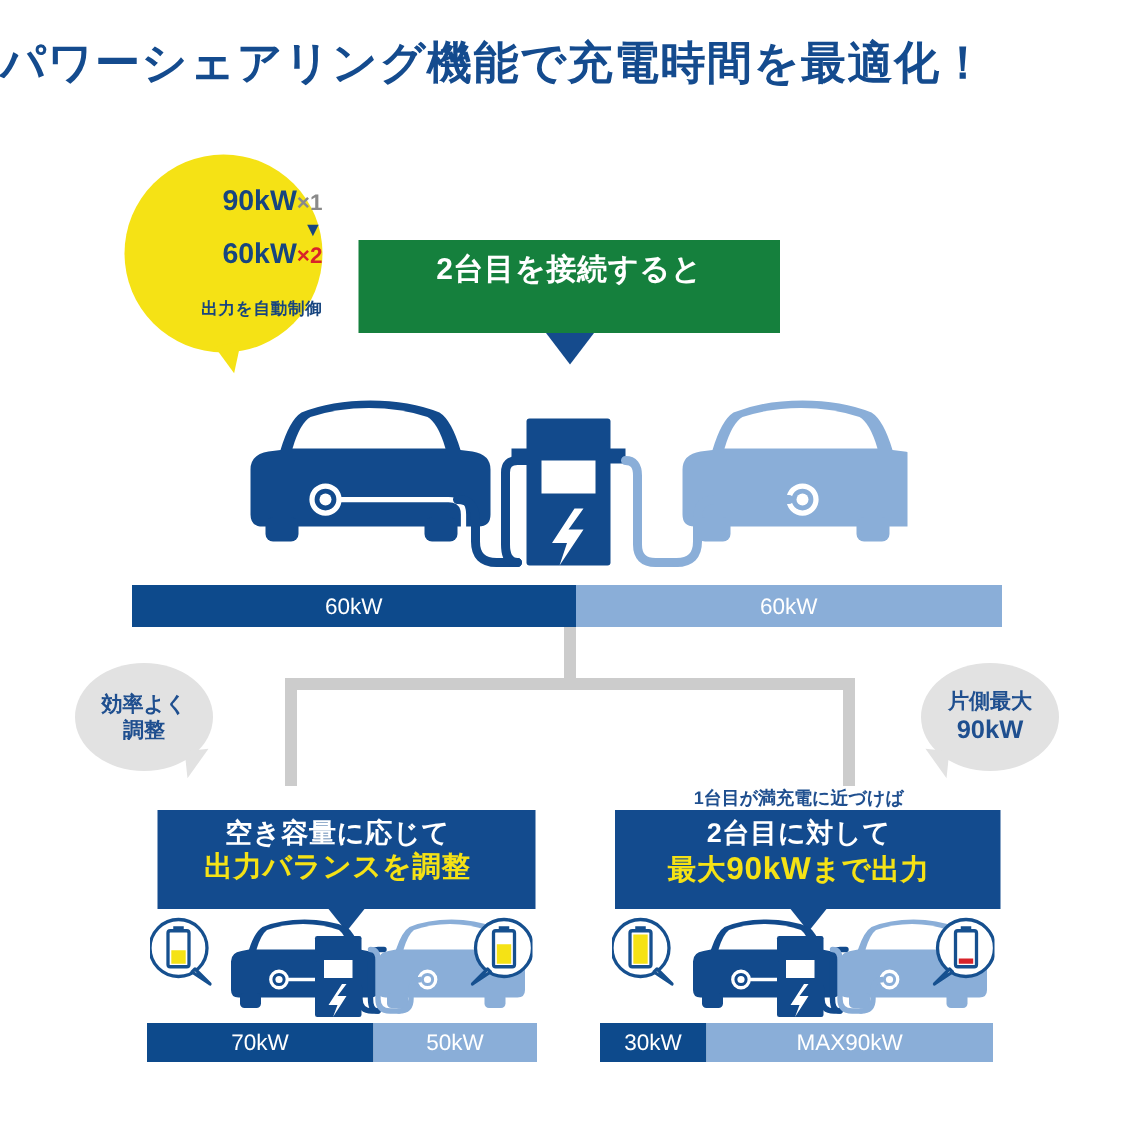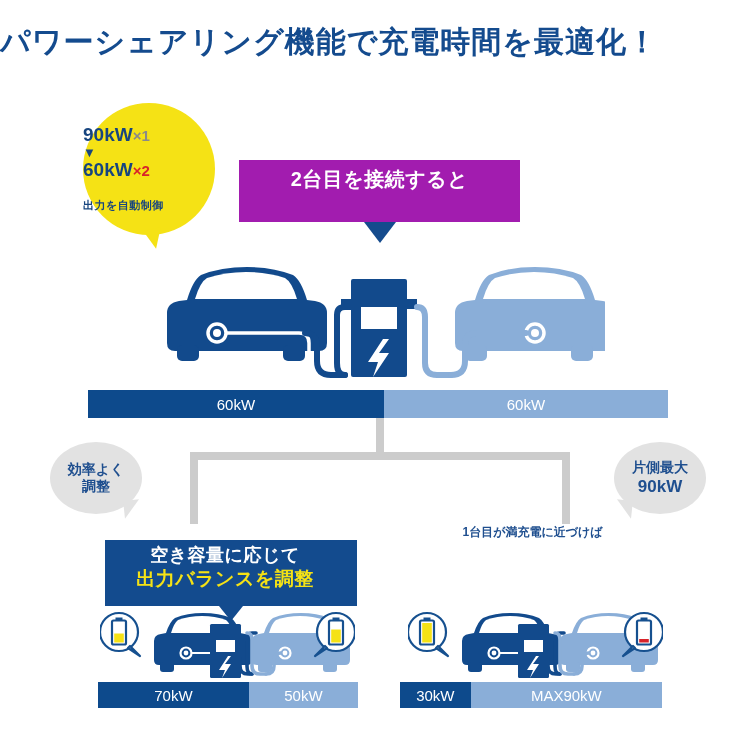--- a/index.html
+++ b/index.html
@@ -23,41 +23,41 @@
     letter-spacing:1px;
     color:#144b8e;
     white-space:nowrap;
   }
 
   
   #yellow-callout{
     left:83px;top:103px;width:132px;height:132px;
     background:#f5e215;
     border-radius:50%;
-    display:flex;flex-direction:column;align-items:flex-start;justify-content:center;
+    display:flex;flex-direction:column;align-items:flex-end;justify-content:center;
     z-index:6;
   }
   #yellow-callout .tail{
     position:absolute;bottom:-14px;left:62px;
     width:0;height:0;
     border-left:9px solid transparent;
     border-right:9px solid transparent;
     border-top:20px solid #f5e215;
     transform:rotate(-12deg);
   }
   .yc-line{font-size:19px;font-weight:700;color:#17457f;line-height:1.05;white-space:nowrap;}
   .yc-mult{font-size:15px;font-weight:700;color:#8a8a8a;}
   .yc-mult.red{color:#d8232a;}
   .yc-arrow{color:#17457f;font-size:13px;line-height:1;margin:1px 0;}
   .yc-sub{font-size:11px;font-weight:700;color:#17457f;margin-top:19px;letter-spacing:.5px;}
 
   
   #main-banner{
     left:239px;top:160px;width:281px;height:62px;
-    background:#a21caf;
+    background:#15803d;
     z-index:5;
   }
   #main-banner .b1{
     position:absolute;top:6px;left:0;width:100%;
     text-align:center;color:#ffffff;font-size:20px;font-weight:700;letter-spacing:.5px;
   }
   #main-banner .b2{
     position:absolute;top:31px;left:0;width:100%;
     text-align:center;color:#f5e215;font-size:21px;font-weight:700;letter-spacing:.5px;
   }
@@ -286,20 +286,25 @@
       </g>
     </svg>
   </div>
 
   <div class="abs bot-bar" id="bar-left">
     <div class="seg dark" style="width:58%">70kW</div>
     <div class="seg light" style="width:42%">50kW</div>
   </div>
 
   <div class="abs cap-text" id="cap-right">1台目が満充電に近づけば</div>
+  <div class="abs blue-box" id="box-right">
+    <div class="l1">2台目に対して</div>
+    <div class="l2"><span>最大</span><span class="kw">90kW</span><span>まで出力</span></div>
+    <div class="tail"></div>
+  </div>
 
   <div class="abs" id="scene-right">
     <svg width="255" height="72" viewBox="0 0 255 72">
       <g>
         <circle cx="19" cy="24" r="19" fill="#ffffff" stroke="#16508f" stroke-width="2.2"></circle>
         <path d="M30,38 L40,48 L28,40 Z" fill="#ffffff" stroke="#16508f" stroke-width="2.2" stroke-linejoin="round"></path>
         <rect x="15.5" y="9.5" width="7" height="3" fill="#16508f"></rect>
         <rect x="12" y="12.5" width="14" height="24" rx="1.5" fill="#ffffff" stroke="#16508f" stroke-width="2.2"></rect>
         <rect x="14.2" y="15" width="9.6" height="19.5" fill="#f5e215"></rect>
       </g>

